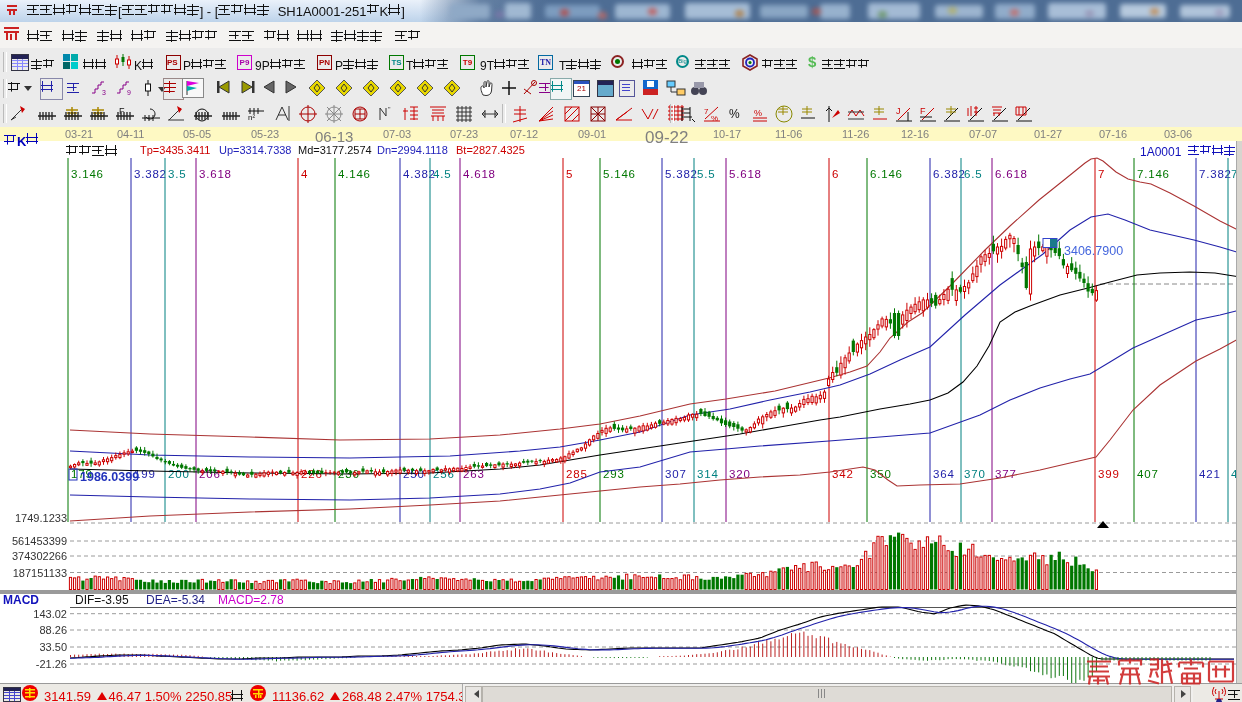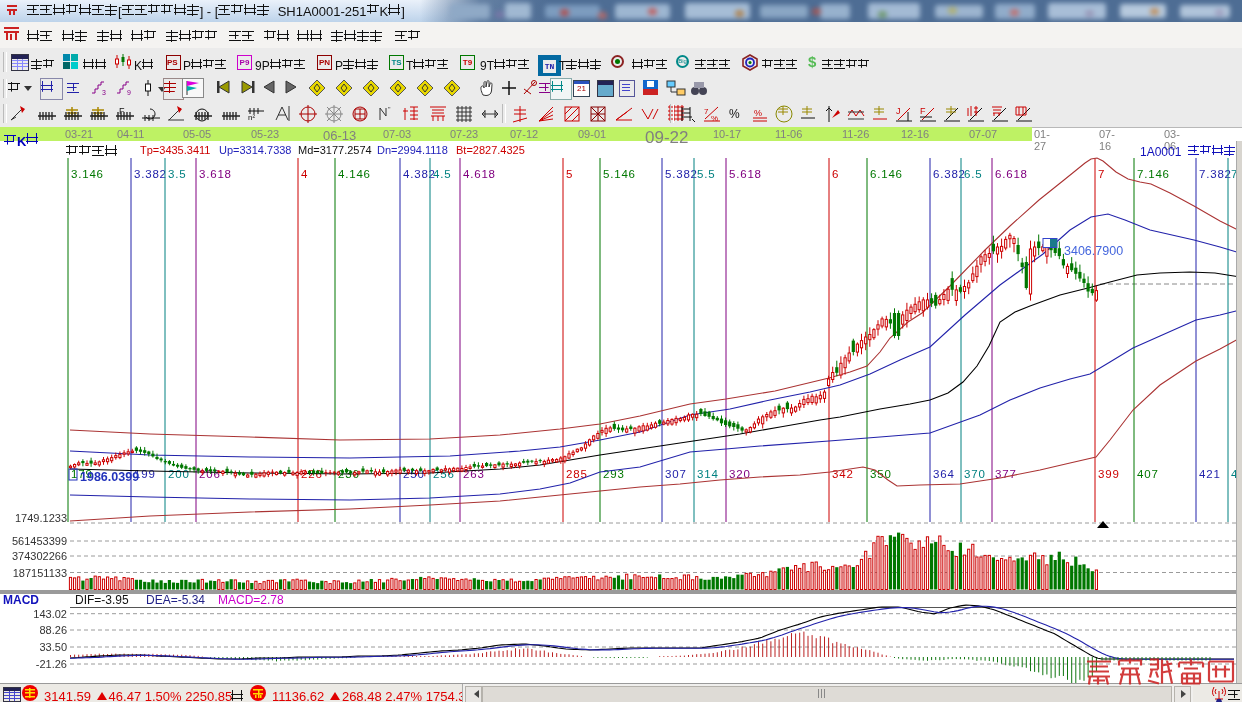--- a/index.html
+++ b/index.html
@@ -62,21 +62,21 @@
       <line x1="9" y1="1" x2="9" y2="13" stroke="#070"></line>
       <rect x="7.5" y="4" width="3" height="5" fill="#070"></rect>
       <line x1="15" y1="3" x2="15" y2="16" stroke="#c00"></line>
       <rect x="13.5" y="7" width="3" height="5" fill="#fff" stroke="#c00"></rect>
     </svg>
     <div style="position:absolute;left:166px;top:7px;width:13px;height:13px;border:1px solid #8b0000;font-size:8px;font-weight:bold;color:#a00;text-align:left;line-height:13px;font-family:'Liberation Sans',sans-serif">PS</div>
     <div style="position:absolute;left:237px;top:7px;width:13px;height:13px;border:1px solid #cc00cc;font-size:8px;font-weight:bold;color:#a0a;text-align:center;line-height:13px;font-family:'Liberation Sans',sans-serif">P9</div>
     <div style="position:absolute;left:317px;top:7px;width:13px;height:13px;border:1px solid #8b0000;font-size:8px;font-weight:bold;color:#a00;text-align:center;line-height:13px;font-family:'Liberation Sans',sans-serif">PN</div>
     <div style="position:absolute;left:389px;top:7px;width:13px;height:13px;border:1px solid #070;font-size:8px;font-weight:bold;color:#088;text-align:center;line-height:13px;font-family:'Liberation Sans',sans-serif">TS</div>
     <div style="position:absolute;left:460px;top:7px;width:13px;height:13px;border:1px solid #070;font-size:8px;font-weight:bold;color:#c00;text-align:center;line-height:13px;font-family:'Liberation Sans',sans-serif">T9</div>
-    <div style="position:absolute;left:538px;top:7px;width:13px;height:13px;border:5px solid #0369a1;font-size:8px;font-weight:bold;color:#22a;text-align:center;line-height:13px;font-family:Liberation Mono, monospace">TN</div>
+    <div style="position:absolute;left:538px;top:7px;width:13px;height:13px;border:1px solid #0369a1;font-size:8px;font-weight:bold;color:#22a;text-align:center;line-height:13px;font-family:Liberation Serif, serif">TN</div>
     <div style="position:absolute;left:611px;top:7px;width:13px;height:13px;border:2px solid #8b2222;border-radius:50%;box-sizing:border-box">
       <i style="display:block;margin:2px;width:5px;height:5px;border-radius:50%;background:#070"></i>
     </div>
     <div style="position:absolute;left:676px;top:7px;width:13px;height:13px;border:2px solid #088;border-radius:50%;box-sizing:border-box;font-size:6px;color:#088;text-align:center;line-height:9px">Big</div>
     <svg style="position:absolute;left:741px;top:6px" width="18" height="17">
       <path d="M9,1 L16,5 L16,12 L9,16 L2,12 L2,5 Z" fill="none" stroke="#8b2222" stroke-width="1.6"></path>
       <circle cx="9" cy="8.5" r="4" fill="none" stroke="#2222bb" stroke-width="1.8"></circle>
       <circle cx="9" cy="8.5" r="1.5" fill="#070"></circle>
     </svg>
     <div style="position:absolute;left:808px;top:5px;font-size:15px;font-weight:bold;color:#55bb55">$</div>
@@ -347,26 +347,26 @@
       <path d="M2,3 L12,3 M3,6 L11,6 M3,9 L11,9 M4,9 L4,12 M9,9 L9,12" stroke="#c00" fill="none"></path>
       <path d="M2,17 L18,17" stroke="#111"></path>
     </svg>
     <svg style="position:absolute;left:1014px;top:3px" width="21" height="20">
       <path d="M4,16 L16,4" stroke="#111"></path>
       <path d="M2,3 L12,3 L12,11 L2,11 Z M5,3 L5,11 M9,3 L9,11" stroke="#c00" fill="none"></path>
       <path d="M2,17 L18,17" stroke="#111"></path>
     </svg>
     <svg style="position:absolute;left:1038px;top:3px" width="21" height="20"></svg>
   </div>
-<div style="position:absolute;left:0;top:127px;width:1032px;height:14px;background:#bef264">
+<div style="position:absolute;left:0;top:127px;width:1242px;height:14px;background:#fef9c3">
     <span style="position:absolute;left:65px;top:1px;color:#808080;font-size:11px">03-21</span>
     <span style="position:absolute;left:117px;top:1px;color:#808080;font-size:11px">04-11</span>
     <span style="position:absolute;left:183px;top:1px;color:#808080;font-size:11px">05-05</span>
     <span style="position:absolute;left:251px;top:1px;color:#808080;font-size:11px">05-23</span>
-    <span style="position:absolute;left:323px;top:1px;color:#808080;font-size:13px">06-13</span>
+    <span style="position:absolute;left:315px;top:1px;color:#808080;font-size:15px">06-13</span>
     <span style="position:absolute;left:383px;top:1px;color:#808080;font-size:11px">07-03</span>
     <span style="position:absolute;left:450px;top:1px;color:#808080;font-size:11px">07-23</span>
     <span style="position:absolute;left:510px;top:1px;color:#808080;font-size:11px">07-12</span>
     <span style="position:absolute;left:578px;top:1px;color:#808080;font-size:11px">09-01</span>
     <span style="position:absolute;left:645px;top:1px;color:#808080;font-size:17px">09-22</span>
     <span style="position:absolute;left:713px;top:1px;color:#808080;font-size:11px">10-17</span>
     <span style="position:absolute;left:775px;top:1px;color:#808080;font-size:11px">11-06</span>
     <span style="position:absolute;left:842px;top:1px;color:#808080;font-size:11px">11-26</span>
     <span style="position:absolute;left:901px;top:1px;color:#808080;font-size:11px">12-16</span>
     <span style="position:absolute;left:969px;top:1px;color:#808080;font-size:11px">07-07</span>

